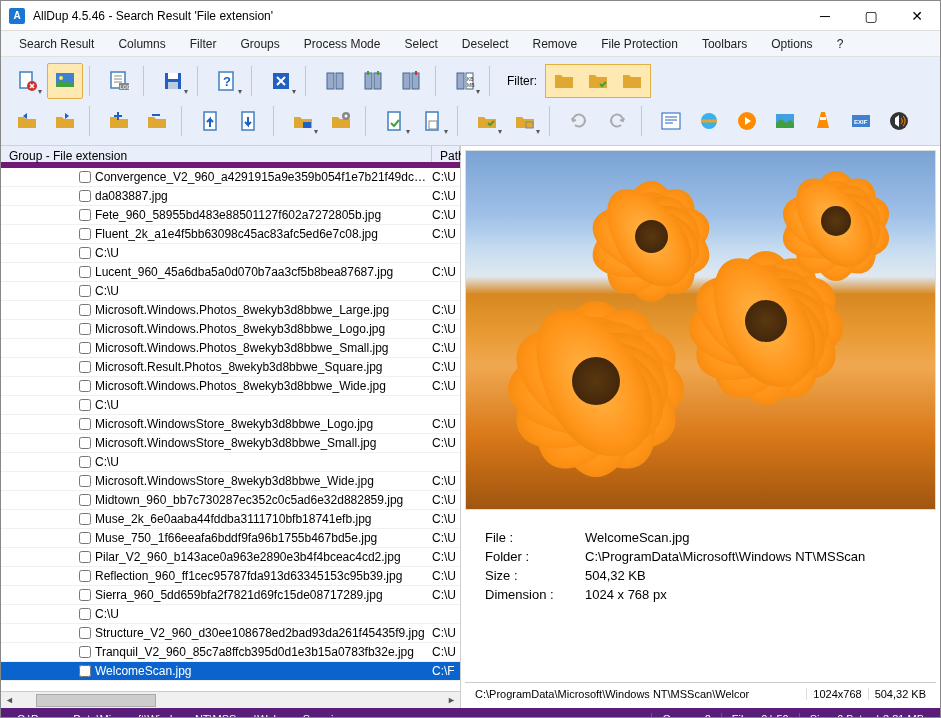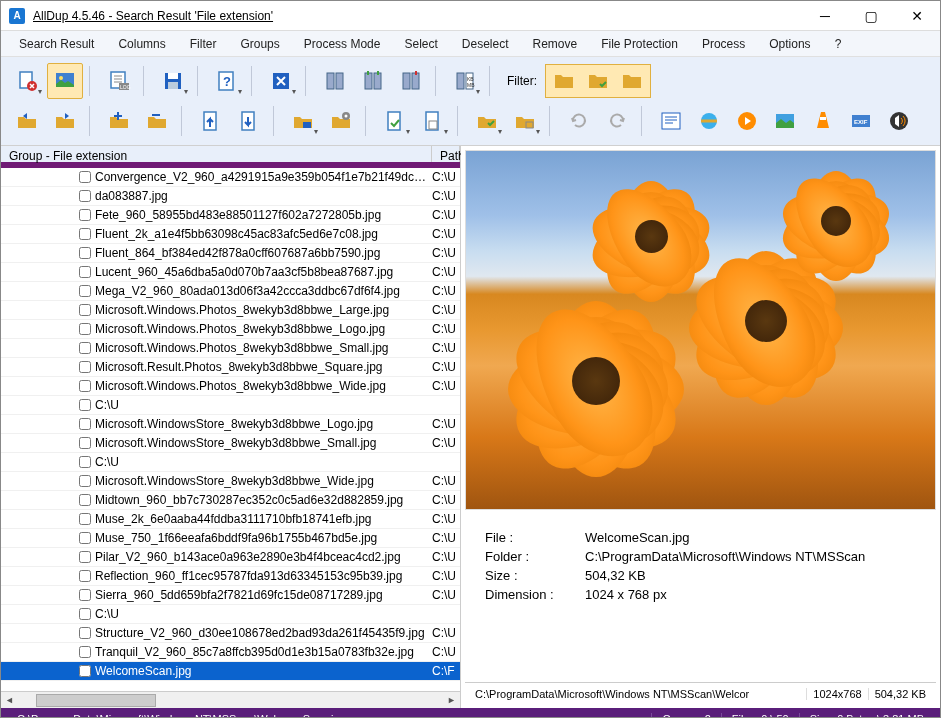--- a/index.html
+++ b/index.html
@@ -1,20 +1,20 @@
 <!DOCTYPE html>
 <html><head>
 <meta charset="utf-8">
 <style>
 * { box-sizing: border-box; margin: 0; padding: 0; font-family: 'Segoe UI', Tahoma, sans-serif; }
 body { width: 941px; height: 718px; background: #fff; overflow: hidden; border: 1px solid #888; }
 
 .titlebar { height: 30px; display: flex; align-items: center; background: #fff; border-bottom: 1px solid #ddd; }
 .titlebar .app-icon { width: 16px; height: 16px; margin: 0 8px; background: #1976d2; border-radius: 2px; display: flex; align-items: center; justify-content: center; color: #fff; font-size: 10px; font-weight: bold; }
-.titlebar .title { flex: 1; font-size: 12px; text-decoration: underline; }
+.titlebar .title { flex: 1; font-size: 12px; }
 .titlebar .winbtns { display: flex; }
 .titlebar .winbtn { width: 46px; height: 30px; display: flex; align-items: center; justify-content: center; font-size: 14px; }
 
 .menubar { height: 26px; display: flex; align-items: center; background: #f3f6fb; border-bottom: 1px solid #e0e0e0; padding: 0 8px; gap: 4px; }
 .menubar .menuitem { padding: 3px 10px; font-size: 12px; color: #222; }
 
 .toolbar { background: #e8effa; padding: 4px 8px; border-bottom: 1px solid #d0d0d0; }
 .toolbar-row { display: flex; align-items: center; gap: 2px; flex-wrap: nowrap; height: 40px; }
 .tbtn { width: 36px; height: 36px; display: flex; align-items: center; justify-content: center; border: 1px solid transparent; border-radius: 2px; position: relative; }
 .tbtn.active { background: #ffe9b3; border: 1px solid #e0b040; }
@@ -77,21 +77,21 @@
 <div class="menubar" id="menubar">
     <div class="menuitem">Search Result</div>
     <div class="menuitem">Columns</div>
     <div class="menuitem">Filter</div>
     <div class="menuitem">Groups</div>
     <div class="menuitem">Process Mode</div>
     <div class="menuitem">Select</div>
     <div class="menuitem">Deselect</div>
     <div class="menuitem">Remove</div>
     <div class="menuitem">File Protection</div>
-    <div class="menuitem">Process</div>
+    <div class="menuitem">Toolbars</div>
     <div class="menuitem">Options</div>
     <div class="menuitem">?</div>
   </div>
 
 <div class="toolbar">
   <div class="toolbar-row">
     <div class="tbtn">
         <svg viewBox="0 0 24 24">
           <rect x="5" y="3" width="12" height="16" class="ico-doc"></rect>
           <circle cx="17" cy="17" r="5" fill="#d03030"></circle>
@@ -359,31 +359,29 @@
           <div class="fname">Fete_960_58955bd483e88501127f602a7272805b.jpg</div>
           <div class="fpath">C:\U</div>
         </div>
         <div class="row">
           <input type="checkbox" style="">
           <div class="fname">Fluent_2k_a1e4f5bb63098c45ac83afc5ed6e7c08.jpg</div>
           <div class="fpath">C:\U</div>
         </div>
         <div class="row">
           <input type="checkbox" style="">
-          <div class="fname">Fluent_864_bf384ed42f878a0cff607687a6bb7590.jpg</div>
           <div class="fpath">C:\U</div>
         </div>
         <div class="row">
           <input type="checkbox" style="">
           <div class="fname">Lucent_960_45a6dba5a0d070b7aa3cf5b8bea87687.jpg</div>
           <div class="fpath">C:\U</div>
         </div>
         <div class="row">
           <input type="checkbox" style="">
-          <div class="fname">Mega_V2_960_80ada013d06f3a42ccca3ddbc67df6f4.jpg</div>
           <div class="fpath">C:\U</div>
         </div>
         <div class="row">
           <input type="checkbox" style="">
           <div class="fname">Microsoft.Windows.Photos_8wekyb3d8bbwe_Large.jpg</div>
           <div class="fpath">C:\U</div>
         </div>
         <div class="row">
           <input type="checkbox" style="">
           <div class="fname">Microsoft.Windows.Photos_8wekyb3d8bbwe_Logo.jpg</div>

